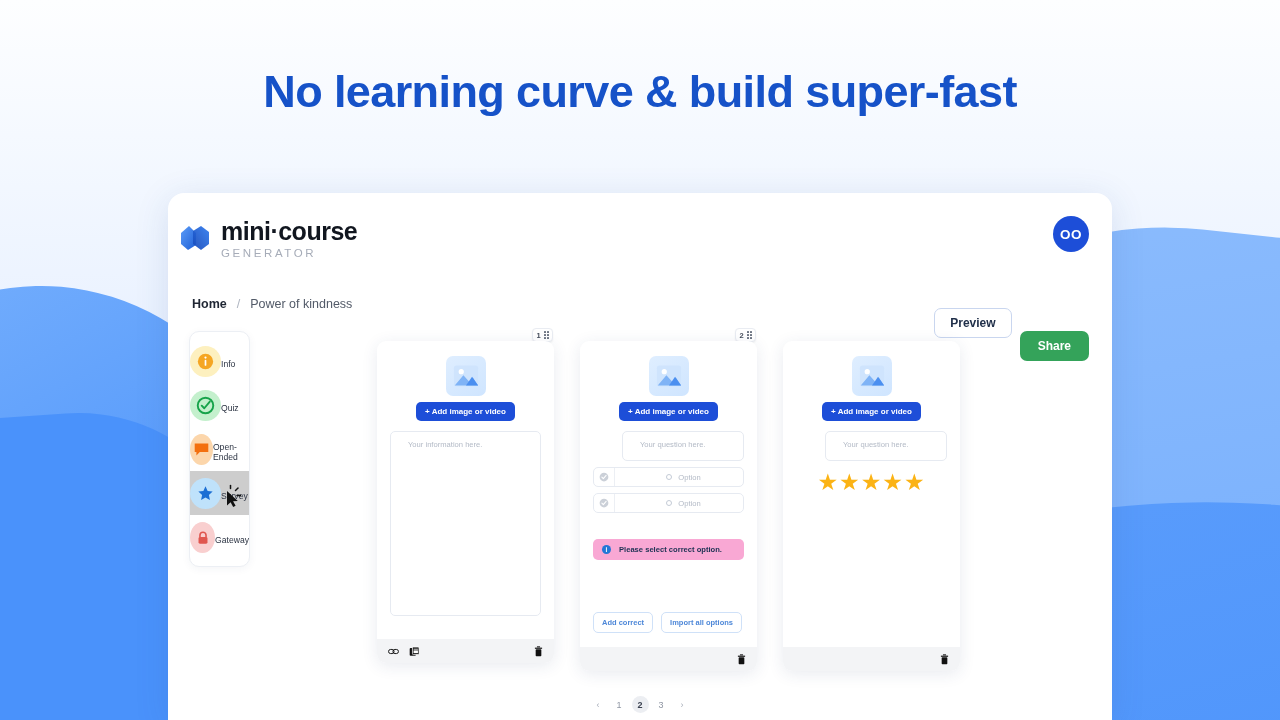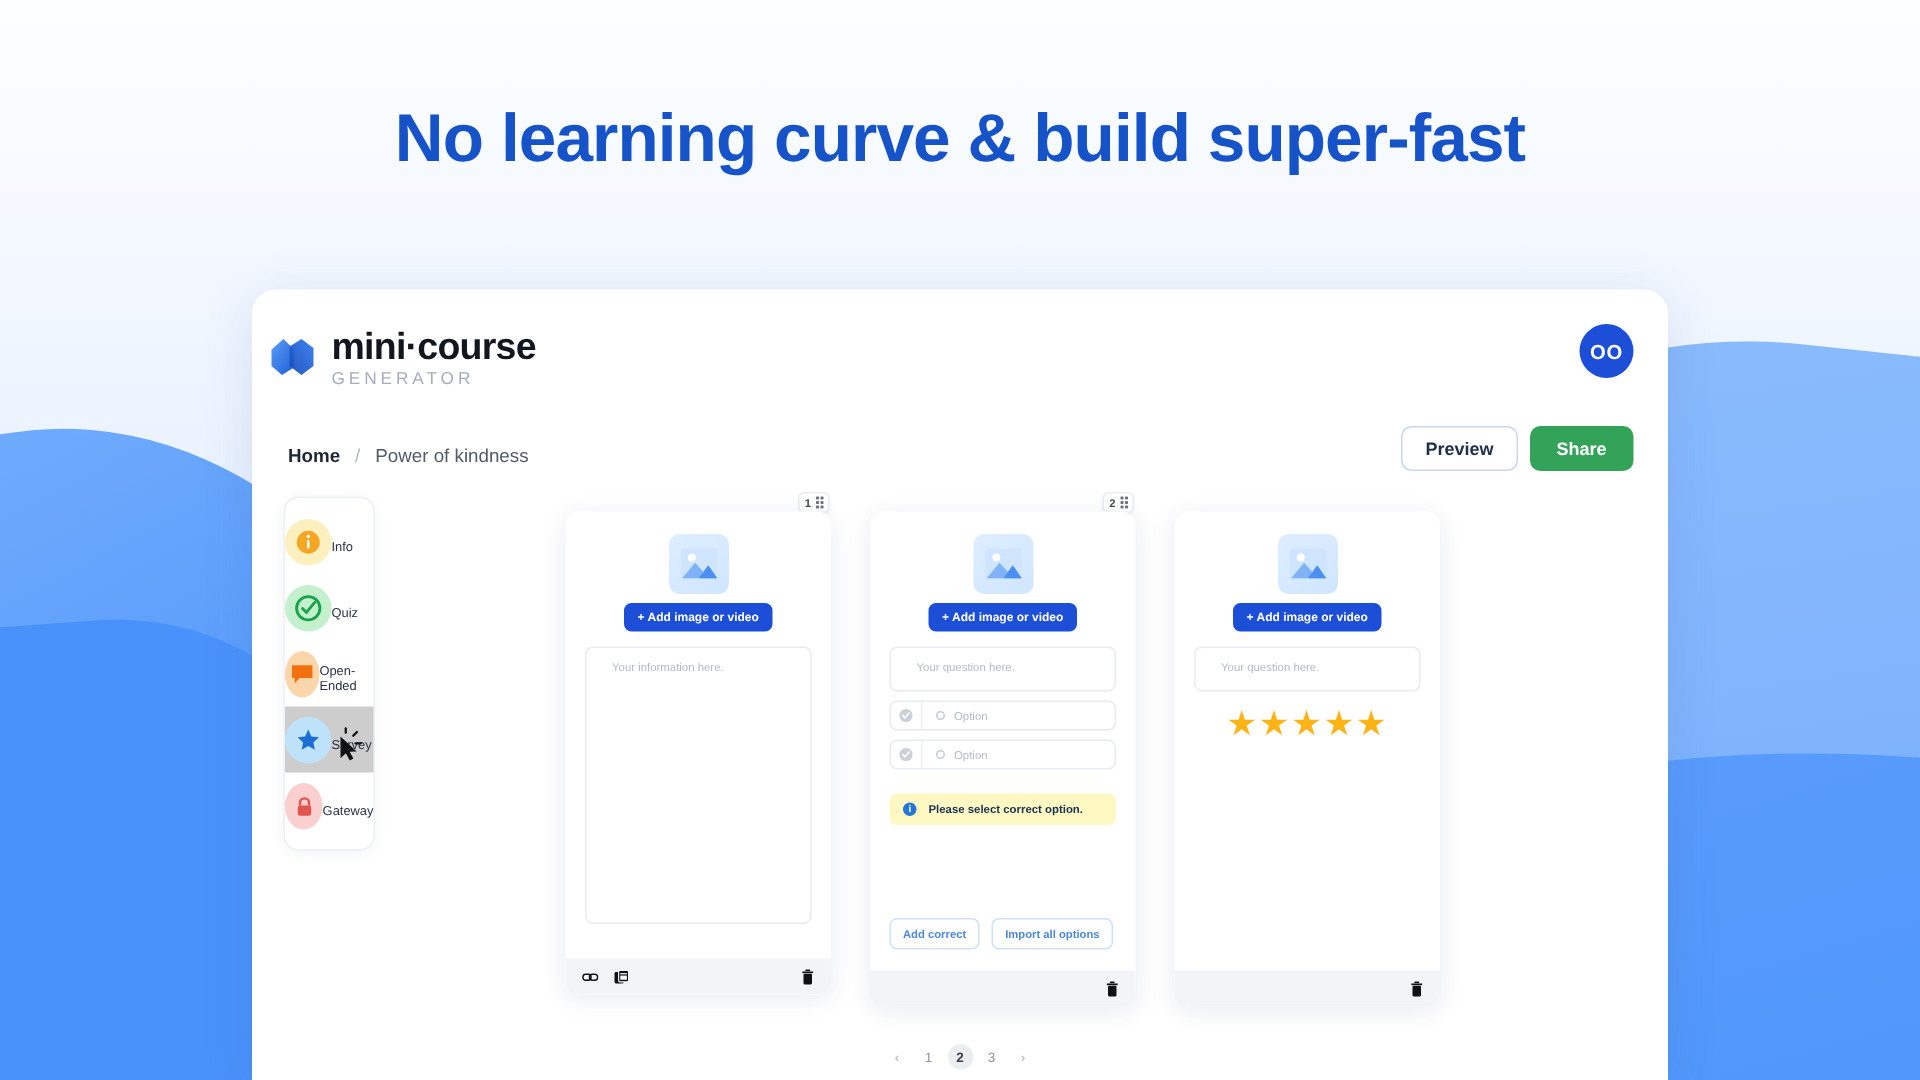--- a/index.html
+++ b/index.html
@@ -116,20 +116,21 @@
     border: 1px solid #c9d6ef; background: #fff; color: #21304a;
     font-size: 12px; font-weight: bold;
     padding: 7px 15px; border-radius: 7px; cursor: pointer;
     font-family: inherit;
   }
   .btn-share {
     border: none; background: #34a35a; color: #fff;
     font-size: 12px; font-weight: bold;
     padding: 8px 18px; border-radius: 7px; cursor: pointer;
     font-family: inherit;
+    margin-top: 47px;
   }
 
   
   .workspace {
     position: relative;
     padding: 0 22px;
     height: calc(100% - 134px);
   }
 
   
@@ -203,43 +204,43 @@
   }
   .field {
     margin-top: 10px;
     border: 1px solid #e6eaf1;
     border-radius: 5px;
     padding: 8px 17px;
     font-size: 7.6px;
     color: #b3bac6;
   }
   .field.big  { height: 185px; }
-  .field.q    { height: 30px; }
+  .field.q    { height: 30px; margin-left: 29px; }
   .opt-row {
     margin-top: 6px;
     display: flex; align-items: stretch;
     border: 1px solid #e6eaf1; border-radius: 5px;
     height: 20px; overflow: hidden; cursor: pointer;
   }
   .opt-check {
     width: 21px; display: flex; align-items: center; justify-content: center;
     border-right: 1px solid #eceff4;
   }
   .opt-main {
     flex: 1; display: flex; align-items: center; gap: 6px;
     padding-left: 9px;
-    font-size: 7.6px; color: #b3bac6;
+    font-size: 7.6px; color: #b3bac6; justify-content: center;
   }
   .radio {
     width: 6px; height: 6px; border-radius: 50%;
     border: 1px solid #c4cbd6; flex: none;
   }
   .alert {
-    margin-top: 16px;
-    background: #fef9c3; border-radius: 5px;
+    margin-top: 26px;
+    background: #f9a8d4; border-radius: 5px;
     height: 21px;
     display: flex; align-items: center; gap: 8px;
     padding-left: 9px;
     font-size: 7.6px; color: #1b3152; font-weight: bold;
   }
   .alert-dot {
     width: 9px; height: 9px; border-radius: 50%; background: #2477d6;
     color: #fff; font-size: 6.5px; font-weight: bold;
     display: flex; align-items: center; justify-content: center; flex: none;
   }

